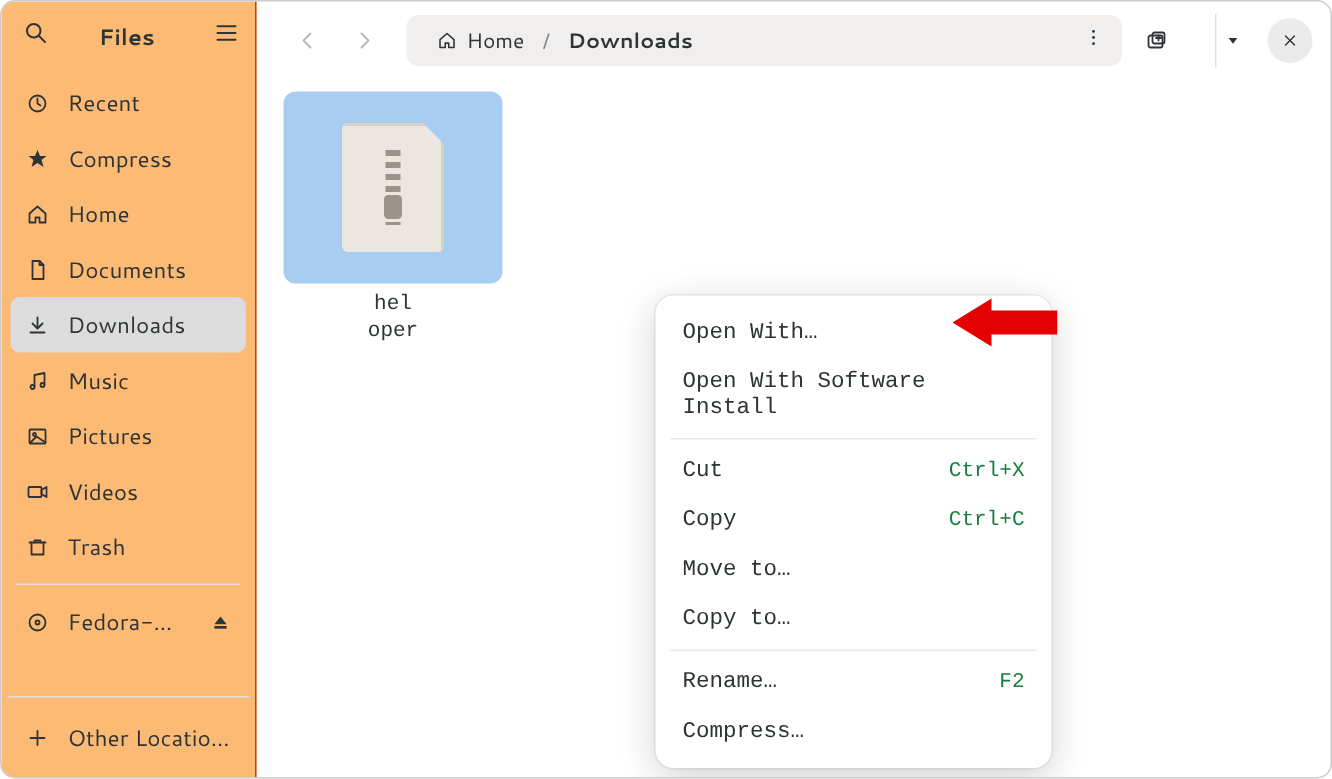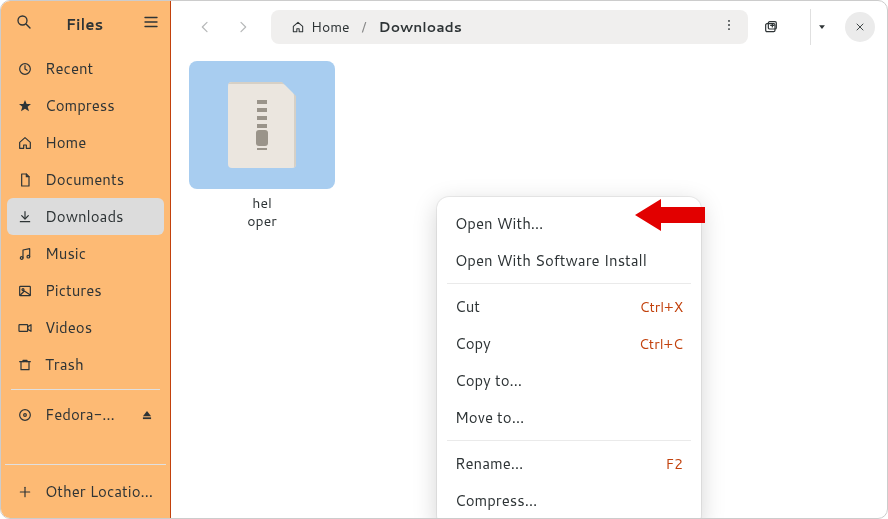--- a/index.html
+++ b/index.html
@@ -80,21 +80,21 @@
 .pathbar .more { margin-left:auto; padding:4px 6px; }
 
 .tbicon { width:34px;height:34px; display:flex;align-items:center;justify-content:center; border-radius:8px;}
 .tbicon svg{width:16px;height:16px;}
 .viewbtn { display:flex; align-items:center; background:#fff; gap:0; border-radius:8px; }
 .viewbtn .vb { padding:8px 8px; display:flex;align-items:center;}
 .viewbtn .dv { border-left:1px solid #e0e0e0; padding:8px 6px;}
 .closebtn { background:#ebebeb; border-radius:50%; width:30px;height:30px;display:flex;align-items:center;justify-content:center; margin-left:6px;}
 
 
-.content { flex:1; padding: 12px 18px; position:relative; }
+.content { flex:1; padding: 12px 18px; position:relative;font-family:Liberation Mono, monospace; }
 .fileicon {
   width:146px;
   text-align:center;
   position:absolute;
   left:18px; top:8px;
 }
 .fileicon .thumb {
   width:146px; height:128px;
   background:#a8cdf0;
   border-radius:8px;
@@ -131,21 +131,21 @@
   padding:8px 0;
 }
 .ctx-item {
   display:flex;
   align-items:center;
   padding: 8px 18px;
   font-size:15px;
   cursor:default;
 }
 .ctx-item .mlbl { flex:1; }
-.ctx-item .accel { color:#c2410c; font-size:14px;}
+.ctx-item .accel { color:#15803d; font-size:14px;}
 .ctx-sep { height:1px; background:#eaeaea; margin:4px 10px; }
 
 
 .arrow {
   position:absolute;
   left:464px; top:144px;
   width:70px; height:36px;
 }
 .arrow svg{width:100%;height:100%;}
 
@@ -346,24 +346,24 @@
         <div class="ctx-sep"></div>
         <div class="ctx-item">
             <span class="mlbl">Cut</span>
             <span class="accel">Ctrl+X</span>
           </div>
         <div class="ctx-item">
             <span class="mlbl">Copy</span>
             <span class="accel">Ctrl+C</span>
           </div>
         <div class="ctx-item">
+            <span class="mlbl">Move to…</span>
+          </div>
+        <div class="ctx-item">
             <span class="mlbl">Copy to…</span>
-          </div>
-        <div class="ctx-item">
-            <span class="mlbl">Move to…</span>
           </div>
         <div class="ctx-sep"></div>
         <div class="ctx-item">
             <span class="mlbl">Rename…</span>
             <span class="accel">F2</span>
           </div>
         <div class="ctx-item">
             <span class="mlbl">Compress…</span>
           </div>
 

